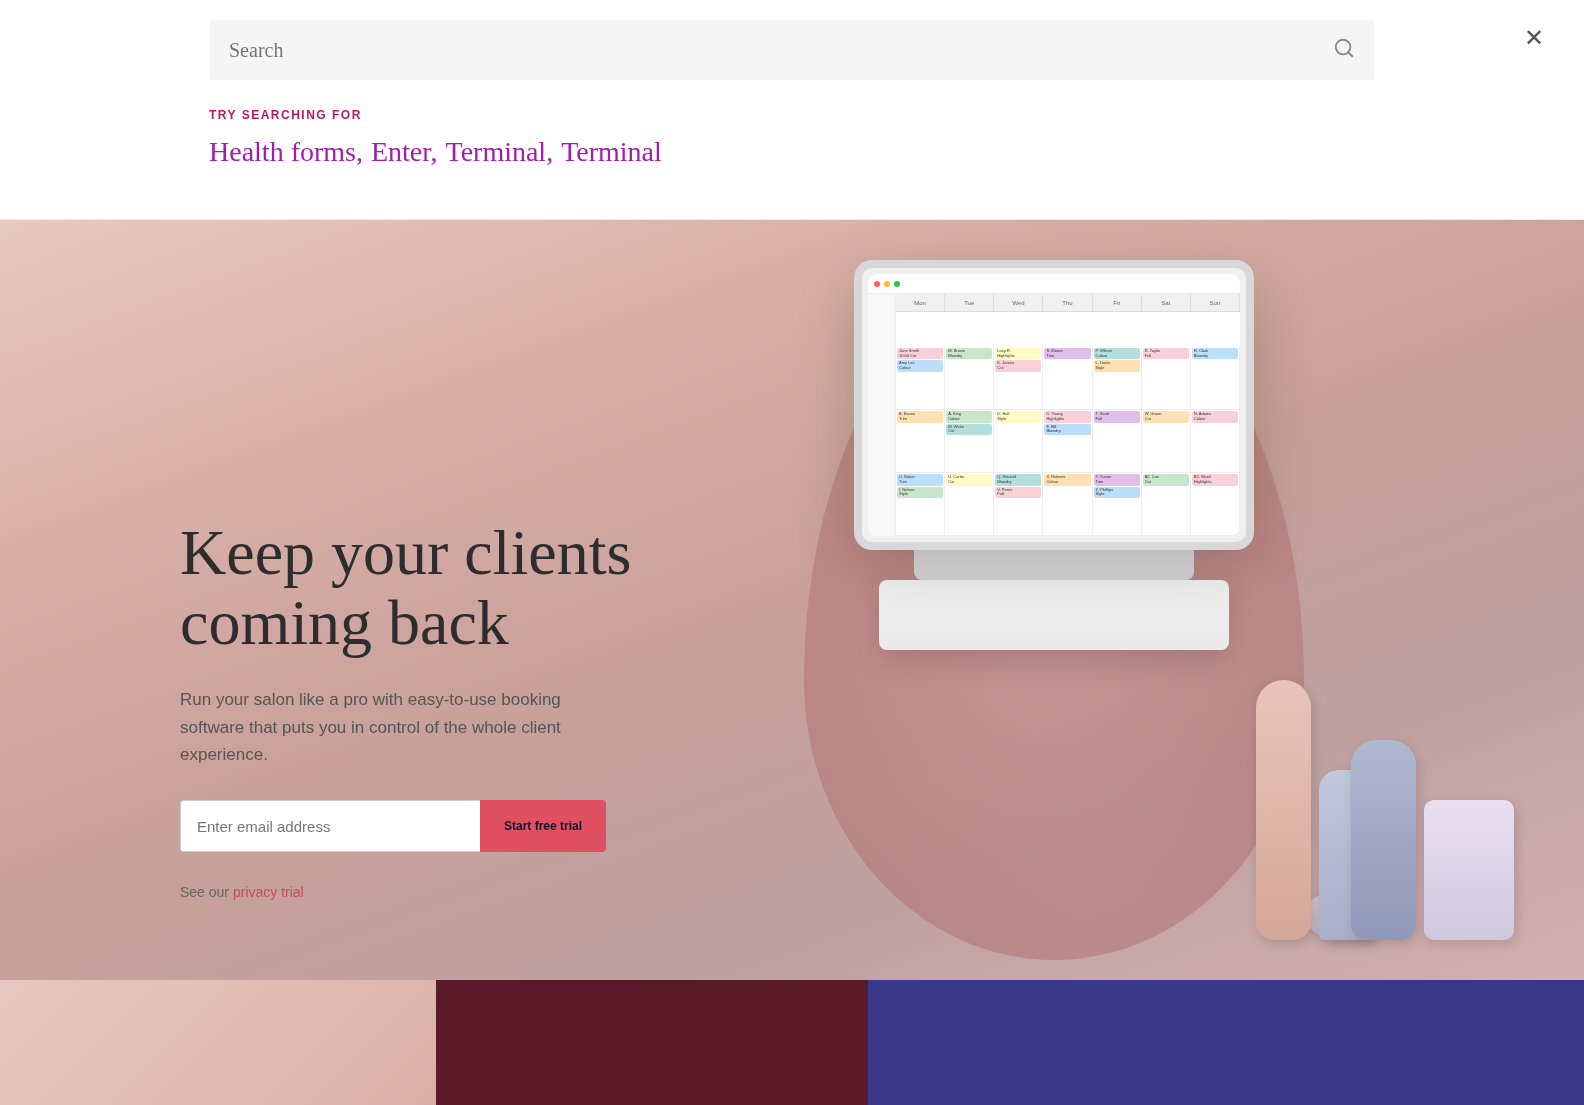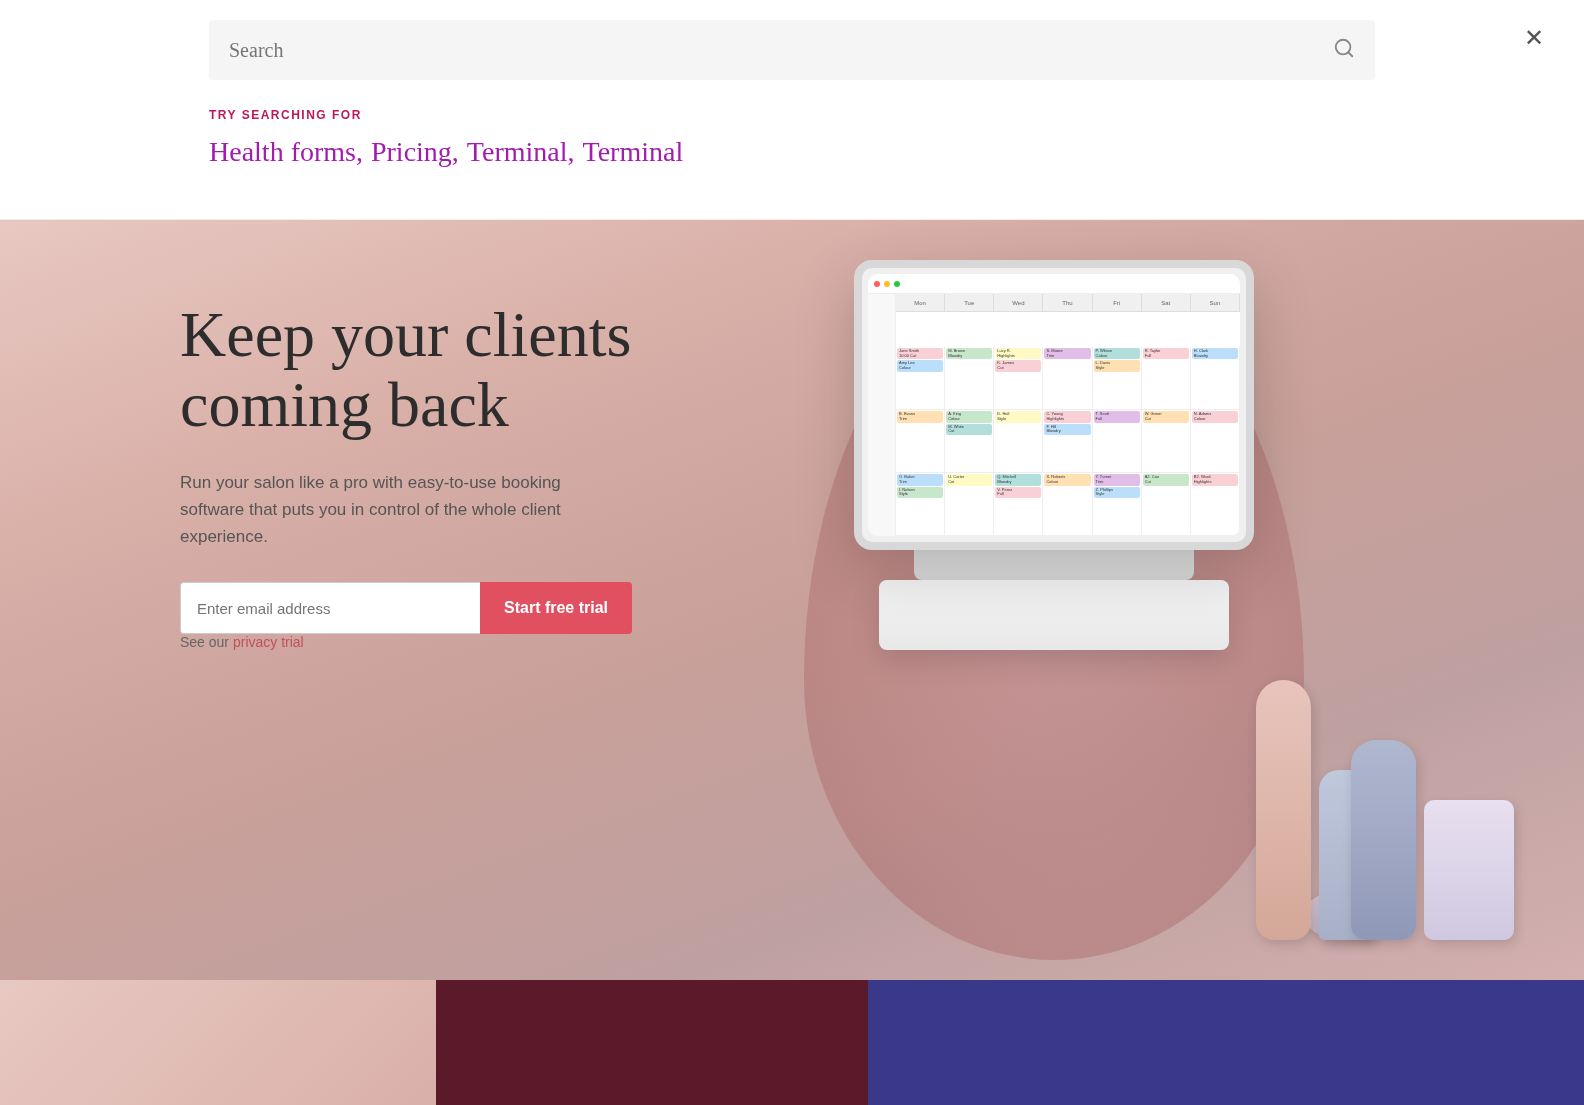--- a/index.html
+++ b/index.html
@@ -70,21 +70,21 @@
       font-weight: 400;
     }
 
     
     .hero {
       position: relative;
       width: 100%;
       min-height: 760px;
       background: linear-gradient(135deg, #e8c5c0 0%, #d4a8a2 30%, #c4959090 60%, #c09090 100%);
       display: flex;
-      align-items: flex-start;
+      align-items: flex-end;
       overflow: hidden;
     }
     .hero-bg {
       position: absolute;
       inset: 0;
       background: linear-gradient(160deg, #e8c8c2 0%, #d9b0a8 25%, #c9a09a 50%, #bfa0a0 75%, #d4b0b0 100%);
     }
     
     .hero-circle {
       position: absolute;
@@ -119,43 +119,43 @@
       line-height: 1.6;
       font-family: Arial, sans-serif;
       font-weight: 400;
       margin-bottom: 32px;
       max-width: 440px;
     }
     .cta-row {
       display: flex;
       align-items: center;
       gap: 0;
-      margin-bottom: 0;
+      margin-bottom: 32px;
     }
     .email-input {
       width: 300px;
       height: 52px;
       border: 1.5px solid #ccc;
       border-right: none;
       border-radius: 4px 0 0 4px;
       padding: 0 16px;
       font-size: 15px;
       font-family: Arial, sans-serif;
       color: #999;
       background: #fff;
       outline: none;
     }
     .cta-btn {
       height: 52px;
       padding: 8px 24px;
       background: #e05060;
-      color: #ffffff;
+      color: #0f172a;
       border: none;
       border-radius: 0 4px 4px 0;
-      font-size: 16px;
+      font-size: 12px;
       font-family: Arial, sans-serif;
       font-weight: 600;
       cursor: pointer;
       white-space: nowrap;
     }
     .privacy-note {
       font-size: 14px;
       color: #666;
       font-family: Arial, sans-serif;
     }
@@ -361,21 +361,21 @@
       <svg width="22" height="22" viewBox="0 0 24 24" fill="none" stroke="#888" stroke-width="2" stroke-linecap="round" stroke-linejoin="round">
         <circle cx="11" cy="11" r="8"></circle>
           <line x1="21" y1="21" x2="16.65" y2="16.65"></line>
       </svg>
     </span>
   </div>
   <button class="close-btn">✕</button>
   <div class="try-label">TRY SEARCHING FOR</div>
   <div class="search-suggestions">
     <a href="#" class="suggestion-link">Health forms,</a>
-    <a href="#" class="suggestion-link">Pricing,</a>
+    <a href="#" class="suggestion-link">Enter,</a>
     <a href="#" class="suggestion-link">Terminal,</a>
     <a href="#" class="suggestion-link">Terminal</a>
   </div>
 </div>
 
 <div class="hero">
   <div class="hero-bg"></div>
   <div class="hero-circle"></div>
 
   <div class="hero-content">

